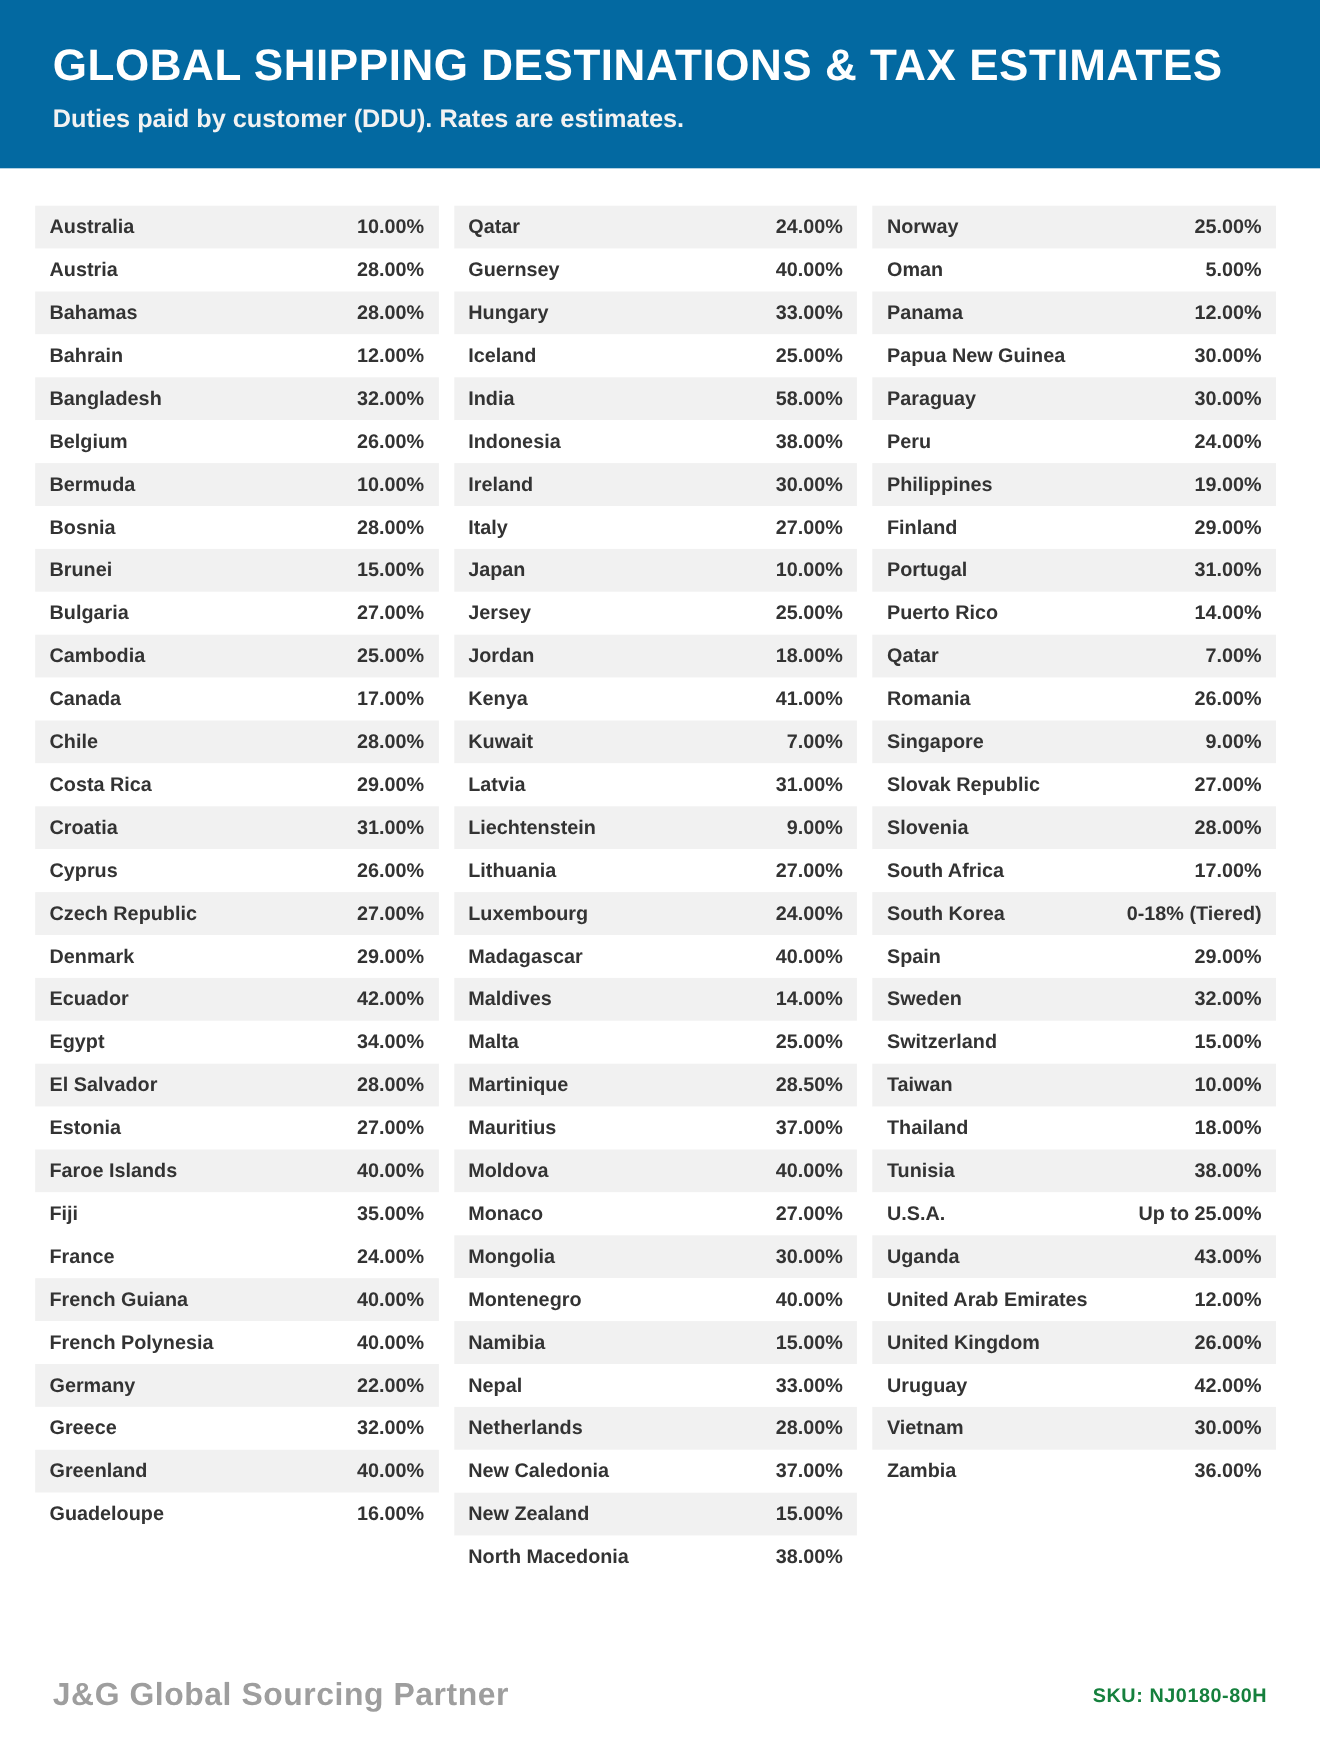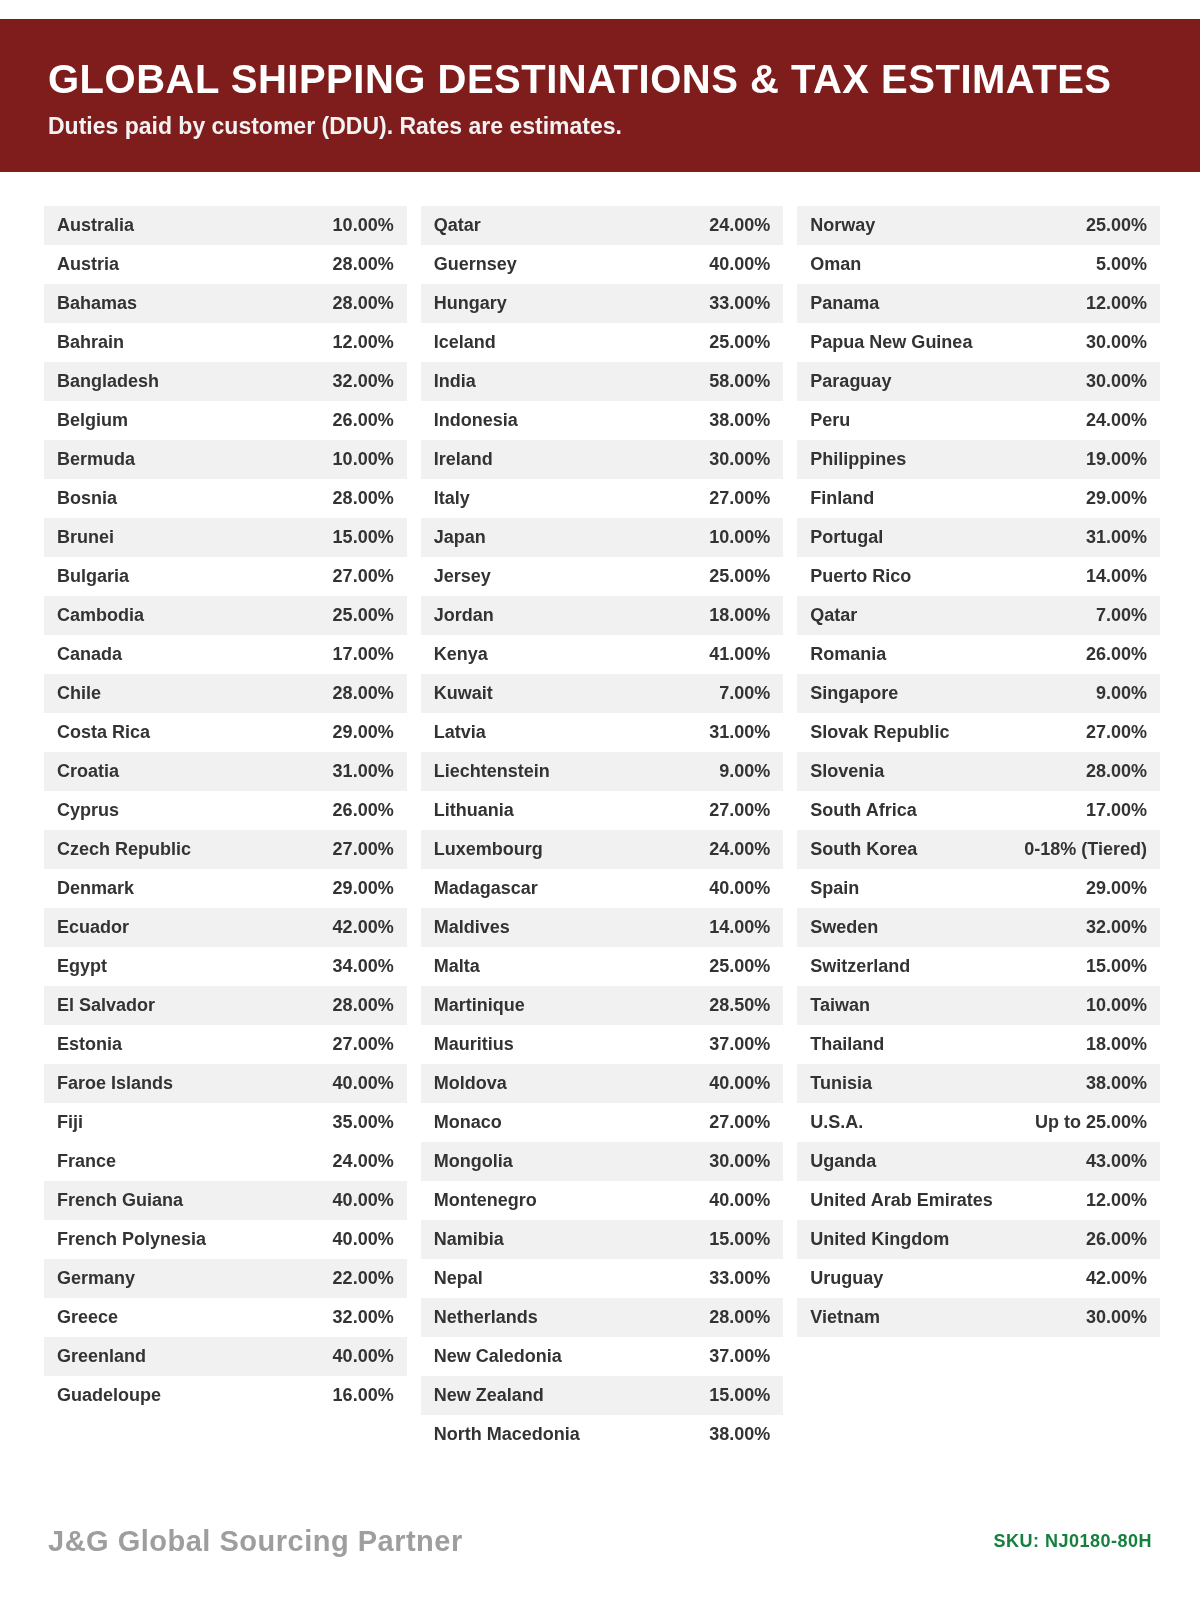--- a/index.html
+++ b/index.html
@@ -6,44 +6,42 @@
     html, body { width: 1200px; }
     body {
       width: 1200px;
       height: 1600px;
       background: #ffffff;
       font-family: "Liberation Sans", sans-serif;
       position: relative;
       overflow: hidden;
     }
     .header {
-      background: #7f1d1d;
+      background: #0369a1;
       color: #ffffff;
       padding: 38px 48px 32px 48px;
-      margin-top: 19px;
     }
     .title {
       font-size: 40px;
       font-weight: bold;
       letter-spacing: 0.5px;
       line-height: 1.1;
       white-space: nowrap;
     }
     .subtitle {
       font-size: 23px;
       font-weight: bold;
       color: #f2f2f2;
       margin-top: 12px;
     }
     .columns {
       display: flex;
       gap: 14px;
       padding: 34px 40px 0 32px;
       align-items: flex-start;
-      margin-left: 12px;
     }
     .col {
       flex: 1;
       min-width: 0;
     }
     .row {
       display: flex;
       justify-content: space-between;
       align-items: center;
       height: 39px;
@@ -462,19 +460,23 @@
         <span class="rate">26.00%</span>
       </div>
       <div class="row">
         <span class="country">Uruguay</span>
         <span class="rate">42.00%</span>
       </div>
       <div class="row shaded">
         <span class="country">Vietnam</span>
         <span class="rate">30.00%</span>
       </div>
+      <div class="row">
+        <span class="country">Zambia</span>
+        <span class="rate">36.00%</span>
+      </div>
     </div>
   </div>
 
 <div class="footer">
   <div class="brand">J&amp;G Global Sourcing Partner</div>
   <div class="sku">SKU: NJ0180-80H</div>
 </div>
 
 </body></html>

